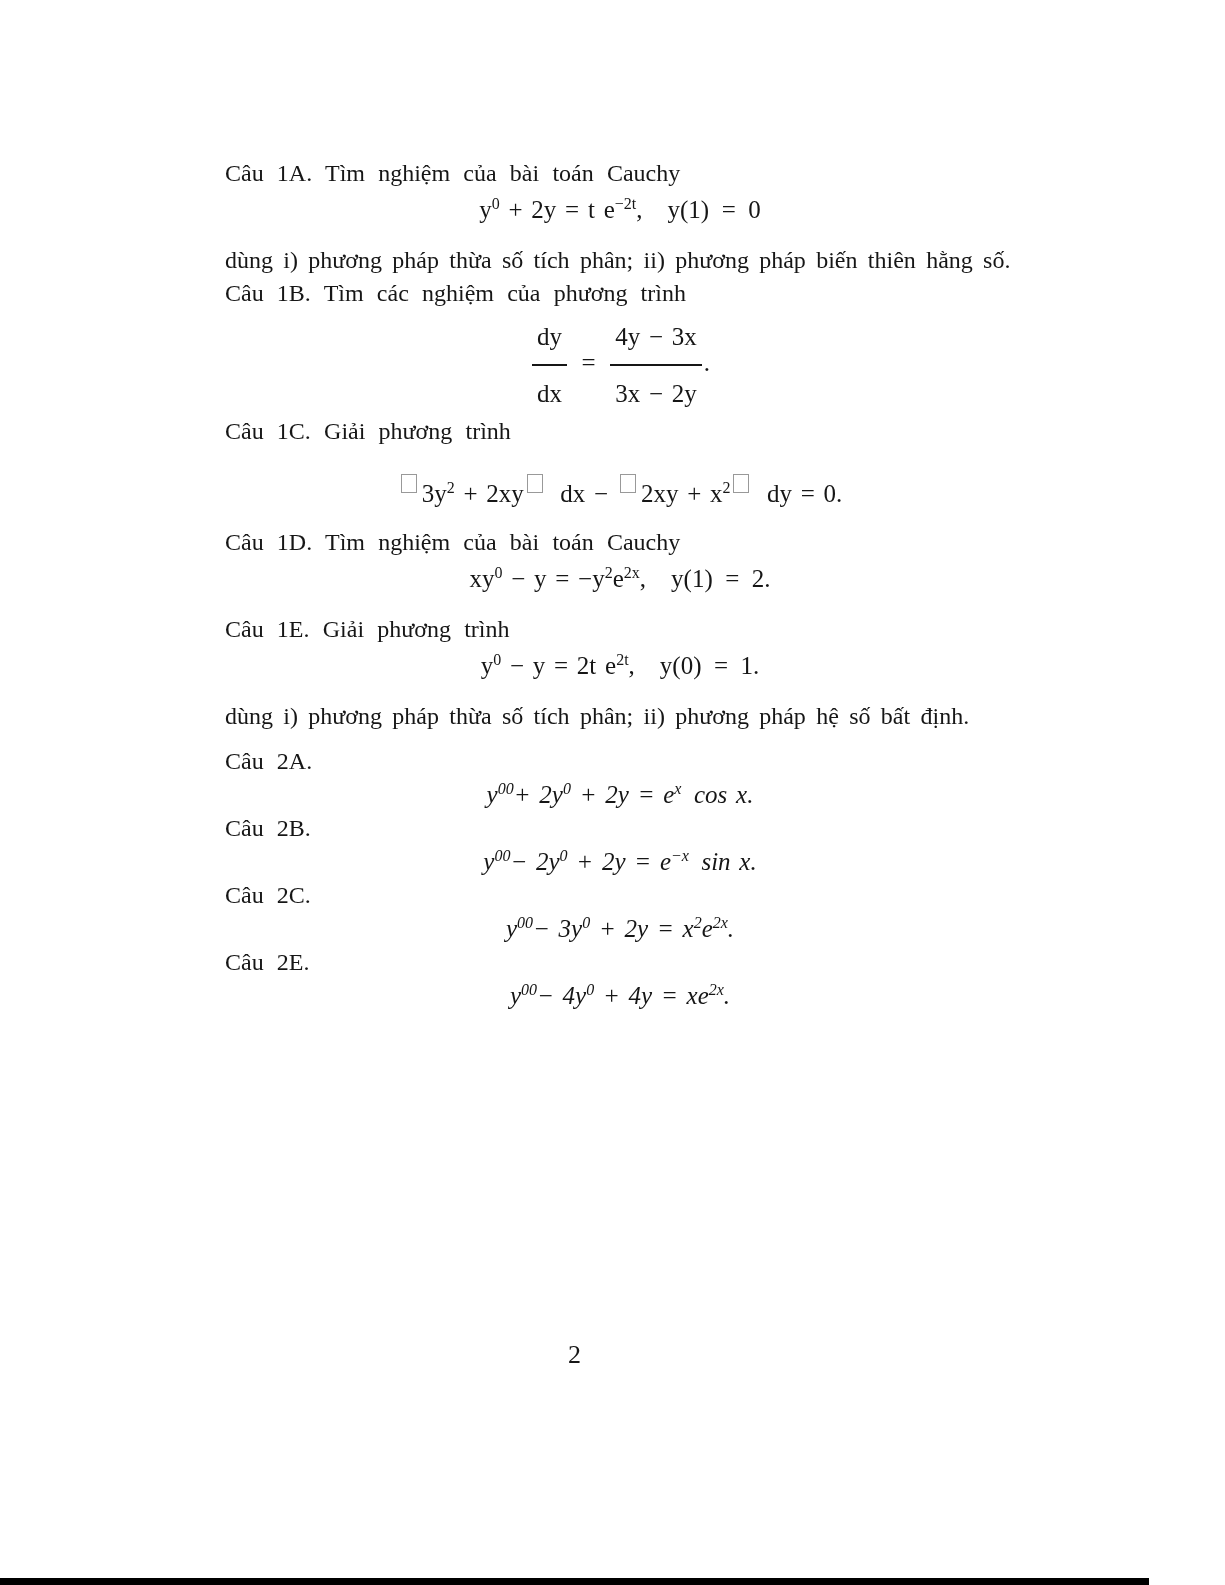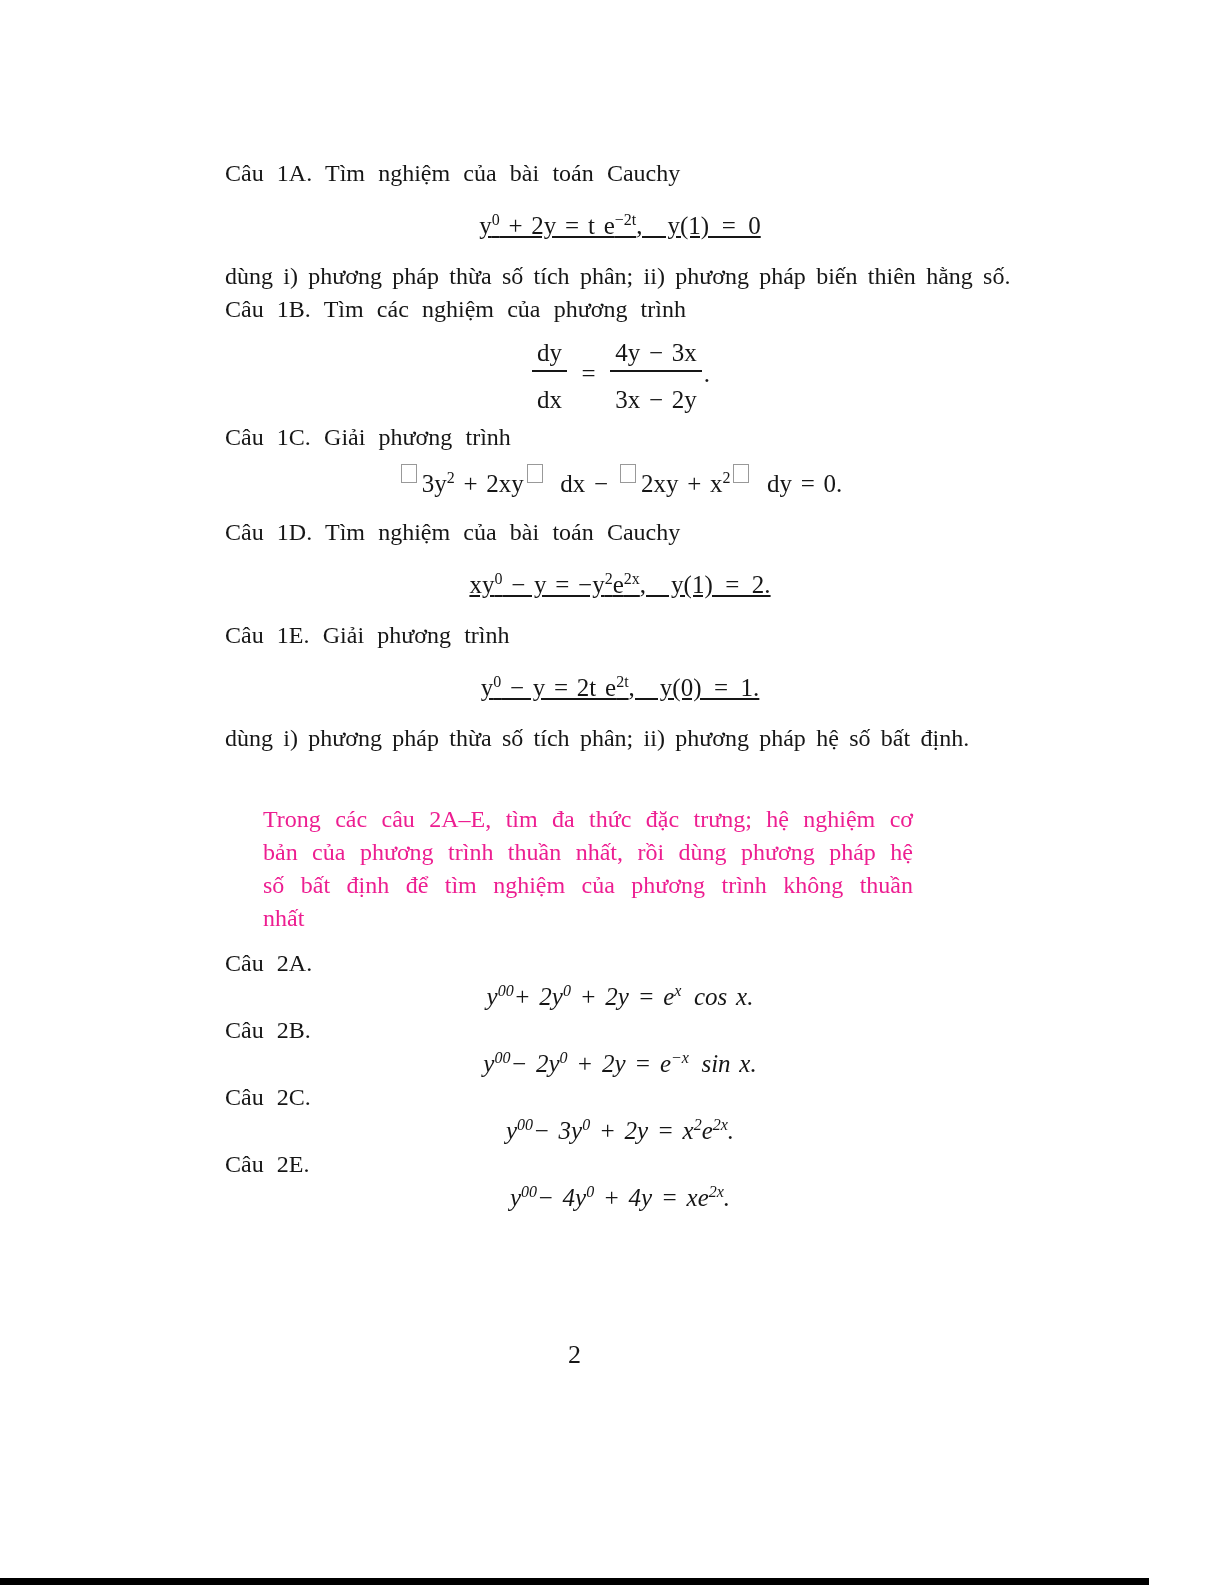--- a/index.html
+++ b/index.html
@@ -21,28 +21,28 @@
   }
   .heading { word-spacing:0.3em; }
 
   .eq {
     text-align:center;
     font-size:25px;
     word-spacing:0.1em;
     line-height:40px;
   }
   .eq sup { font-size:0.64em; vertical-align:0.55em; line-height:0; }
-  .disp { margin:16px 0 14px;text-decoration:underline; }
+  .disp { margin:0 0 14px; }
 
   .eq-frac { margin:12px 0 6px; line-height:normal; }
   .frac { display:inline-block; vertical-align:middle; text-align:center; line-height:1.2; padding:0 2px; }
-  .frac .num { display:block; border-bottom:2px solid currentColor; padding:0 5px 2px; }
+  .frac .num { display:block; border-bottom:2px solid currentColor; padding:0 5px 12px; }
   .frac .den { display:block; padding:13px 5px 0; }
 
-  .eq-boxes { margin:8px 0 10px; line-height:44px; }
+  .eq-boxes { margin:24px 0 10px; line-height:44px; }
   .tofu {
     display:inline-block;
     width:14px; height:17px;
     border:1px solid #999;
     vertical-align:9px;
     margin:0 5px 0 3px;
     background:#fff;
   }
 
   .instruction {
@@ -90,21 +90,20 @@
     <p class="para heading"><span>Câu 1D.</span> <span>Tìm nghiệm của bài toán Cauchy</span></p>
 
     <div class="eq disp">xy<sup>0</sup> − y = −y<sup>2</sup>e<sup>2x</sup>, y(1) = 2.</div>
 
     <p class="para heading"><span>Câu 1E.</span> <span>Giải phương trình</span></p>
 
     <div class="eq disp">y<sup>0</sup> − y = 2t e<sup>2t</sup>, y(0) = 1.</div>
 
     <p class="para">dùng i) phương pháp thừa số tích phân; ii) phương pháp hệ số bất định.</p>
 
-    <p class="instruction">Trong các câu 2A–E, tìm đa thức đặc trưng; hệ nghiệm cơ bản của phương trình thuần nhất, rồi dùng phương pháp hệ số bất định để tìm nghiệm của phương trình không thuần nhất</p>
 
     <div class="qa-list">
       <p class="para heading">Câu 2A.</p>
       <div class="eq eq2">y<sup>00</sup>+ 2y<sup>0</sup> + 2y = e<sup>x</sup> cos x.</div>
 
       <p class="para heading">Câu 2B.</p>
       <div class="eq eq2">y<sup>00</sup>− 2y<sup>0</sup> + 2y = e<sup>−x</sup> sin x.</div>
 
       <p class="para heading">Câu 2C.</p>
       <div class="eq eq2">y<sup>00</sup>− 3y<sup>0</sup> + 2y = x<sup>2</sup>e<sup>2x</sup>.</div>

